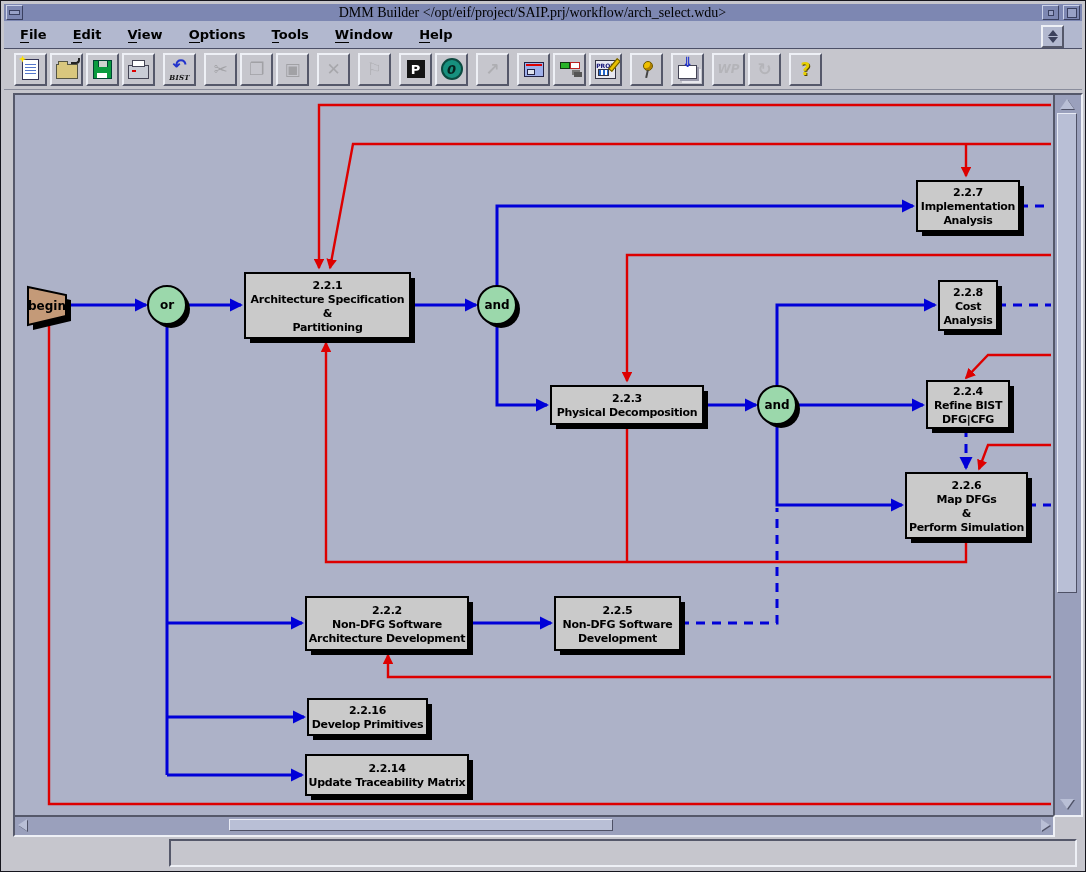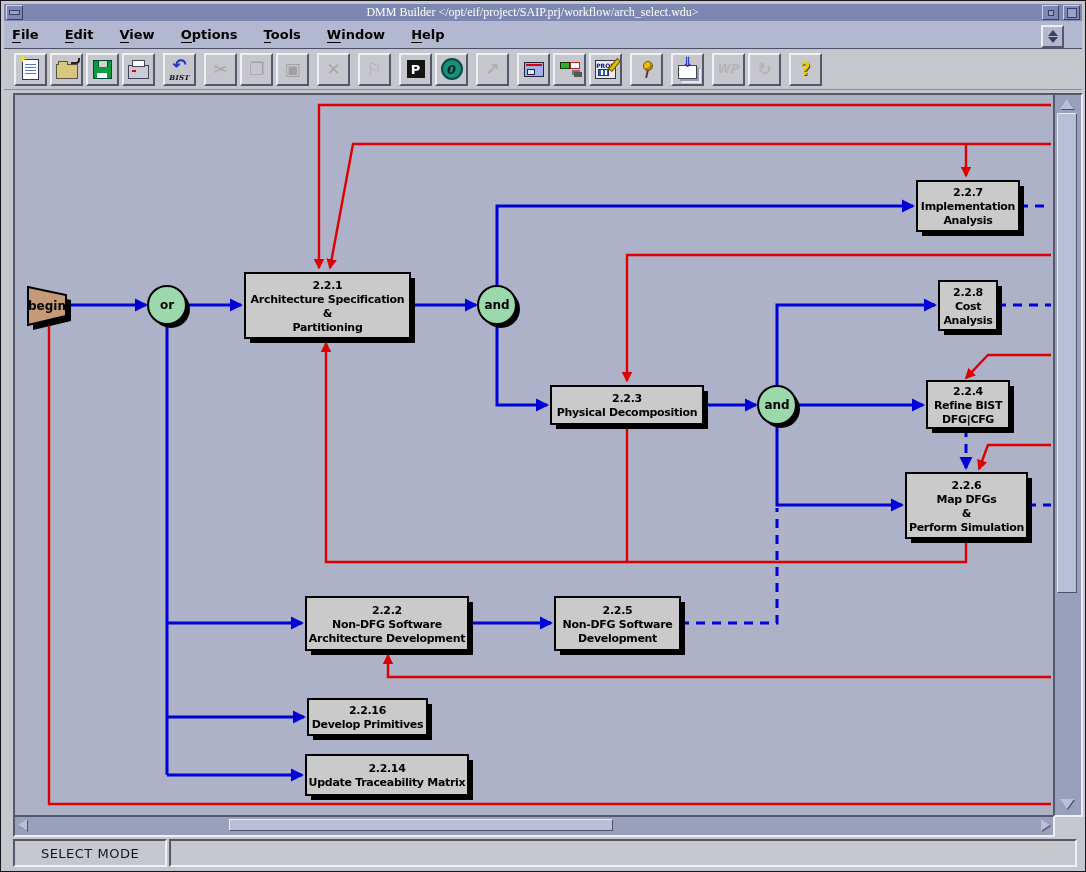--- a/index.html
+++ b/index.html
@@ -6,31 +6,31 @@
   body{width:1086px;height:872px;position:relative;background:#c6c6cd;
        font-family:"DejaVu Sans","Liberation Sans",sans-serif;overflow:hidden;}
   .frame{position:absolute;inset:0;border:1px solid #15151d;background:#c6c6cd;}
   .raised{border-top:2px solid #eef0f6;border-left:2px solid #eef0f6;border-bottom:2px solid #55586a;border-right:2px solid #55586a;}
   .sunken{border-top:2px solid #55586a;border-left:2px solid #55586a;border-bottom:2px solid #eef0f6;border-right:2px solid #eef0f6;}
 
   
   .titlebar{position:absolute;left:3px;top:3px;right:3px;height:17px;background:#7d87b2;
             display:flex;align-items:center;border-bottom:1px solid #474e70;}
   .title-text{flex:1;text-align:center;font-family:"Liberation Serif","DejaVu Serif",serif;
-              font-size:12px;color:#ffffff;line-height:17px;white-space:nowrap;overflow:hidden;}
+              font-size:14px;color:#000000;line-height:17px;white-space:nowrap;overflow:hidden;}
   .tbtn{width:15px;height:13px;background:#7d87b2;margin:0 2px;flex:0 0 auto;
         border-top:1px solid #ccd3ea;border-left:1px solid #ccd3ea;border-bottom:1px solid #3a4060;border-right:1px solid #3a4060;
         display:flex;align-items:center;justify-content:center;}
   .tbtn .bar{width:9px;height:3px;background:#98a1c6;border:1px solid #3a4060;}
   .tbtn .dot{width:4px;height:4px;background:#98a1c6;border:1px solid #3a4060;}
   .tbtn .box{width:8px;height:8px;background:#98a1c6;border:1px solid #3a4060;}
 
   
   .menubar{position:absolute;left:3px;top:20px;right:3px;height:27px;background:#b2b8cf;
-           border-bottom:1px solid #4c5068;display:flex;align-items:center;padding-left:8px;}
+           border-bottom:1px solid #4c5068;display:flex;align-items:center;padding-left:16px;}
   .menu-item{font-weight:bold;font-size:13px;color:#000;margin-right:26px;cursor:default;}
   .menu-item .mn{border-bottom:1px solid #000;}
   .spin{position:absolute;right:18px;top:4px;width:19px;height:19px;background:#b2b8cf;
         display:flex;flex-direction:column;align-items:center;justify-content:center;gap:1px;}
   .spin .up{width:0;height:0;border-left:5px solid transparent;border-right:5px solid transparent;border-bottom:6px solid #3c415c;}
   .spin .dn{width:0;height:0;border-left:5px solid transparent;border-right:5px solid transparent;border-top:6px solid #3c415c;}
 
   
   .toolbar{position:absolute;left:3px;top:48px;right:3px;height:40px;background:#c6c6cd;
            border-bottom:1px solid #8a8d9c;display:flex;align-items:center;padding-left:10px;}
@@ -347,18 +347,15 @@
     <div class="vthumb"></div>
     <div class="arr down"></div>
   </div>
 
   <div class="hscroll sunken">
     <div class="arr left"></div>
     <div class="hthumb"></div>
     <div class="arr right"></div>
   </div>
 
-  <div class="sbar-left sunken">
-    <span>SELECT MODE</span>
-  </div>
   <div class="sbar-right sunken"></div>
 
 </div>
 
 </body></html>

